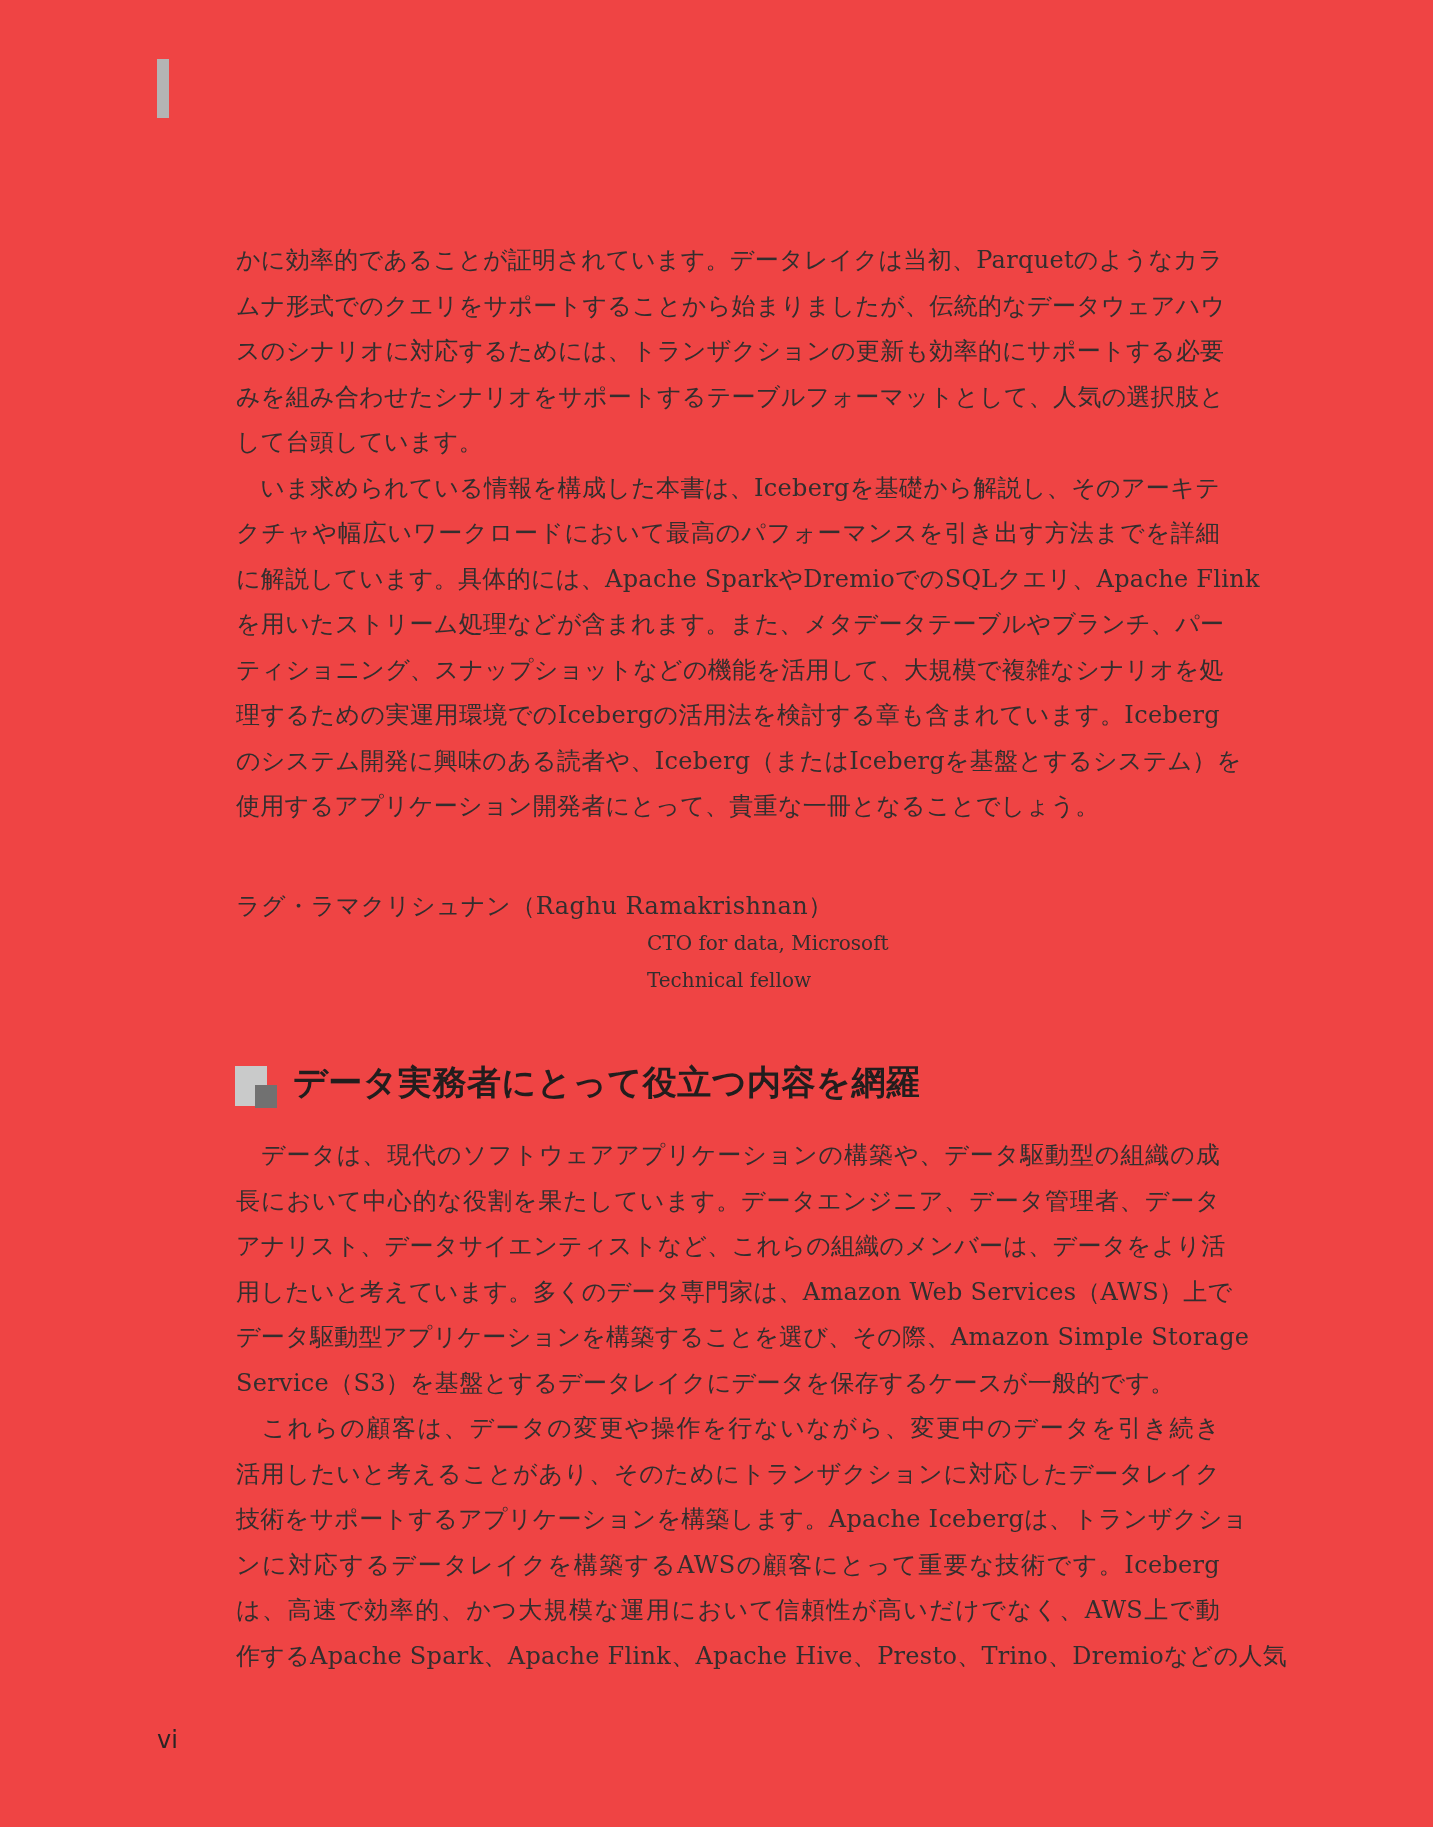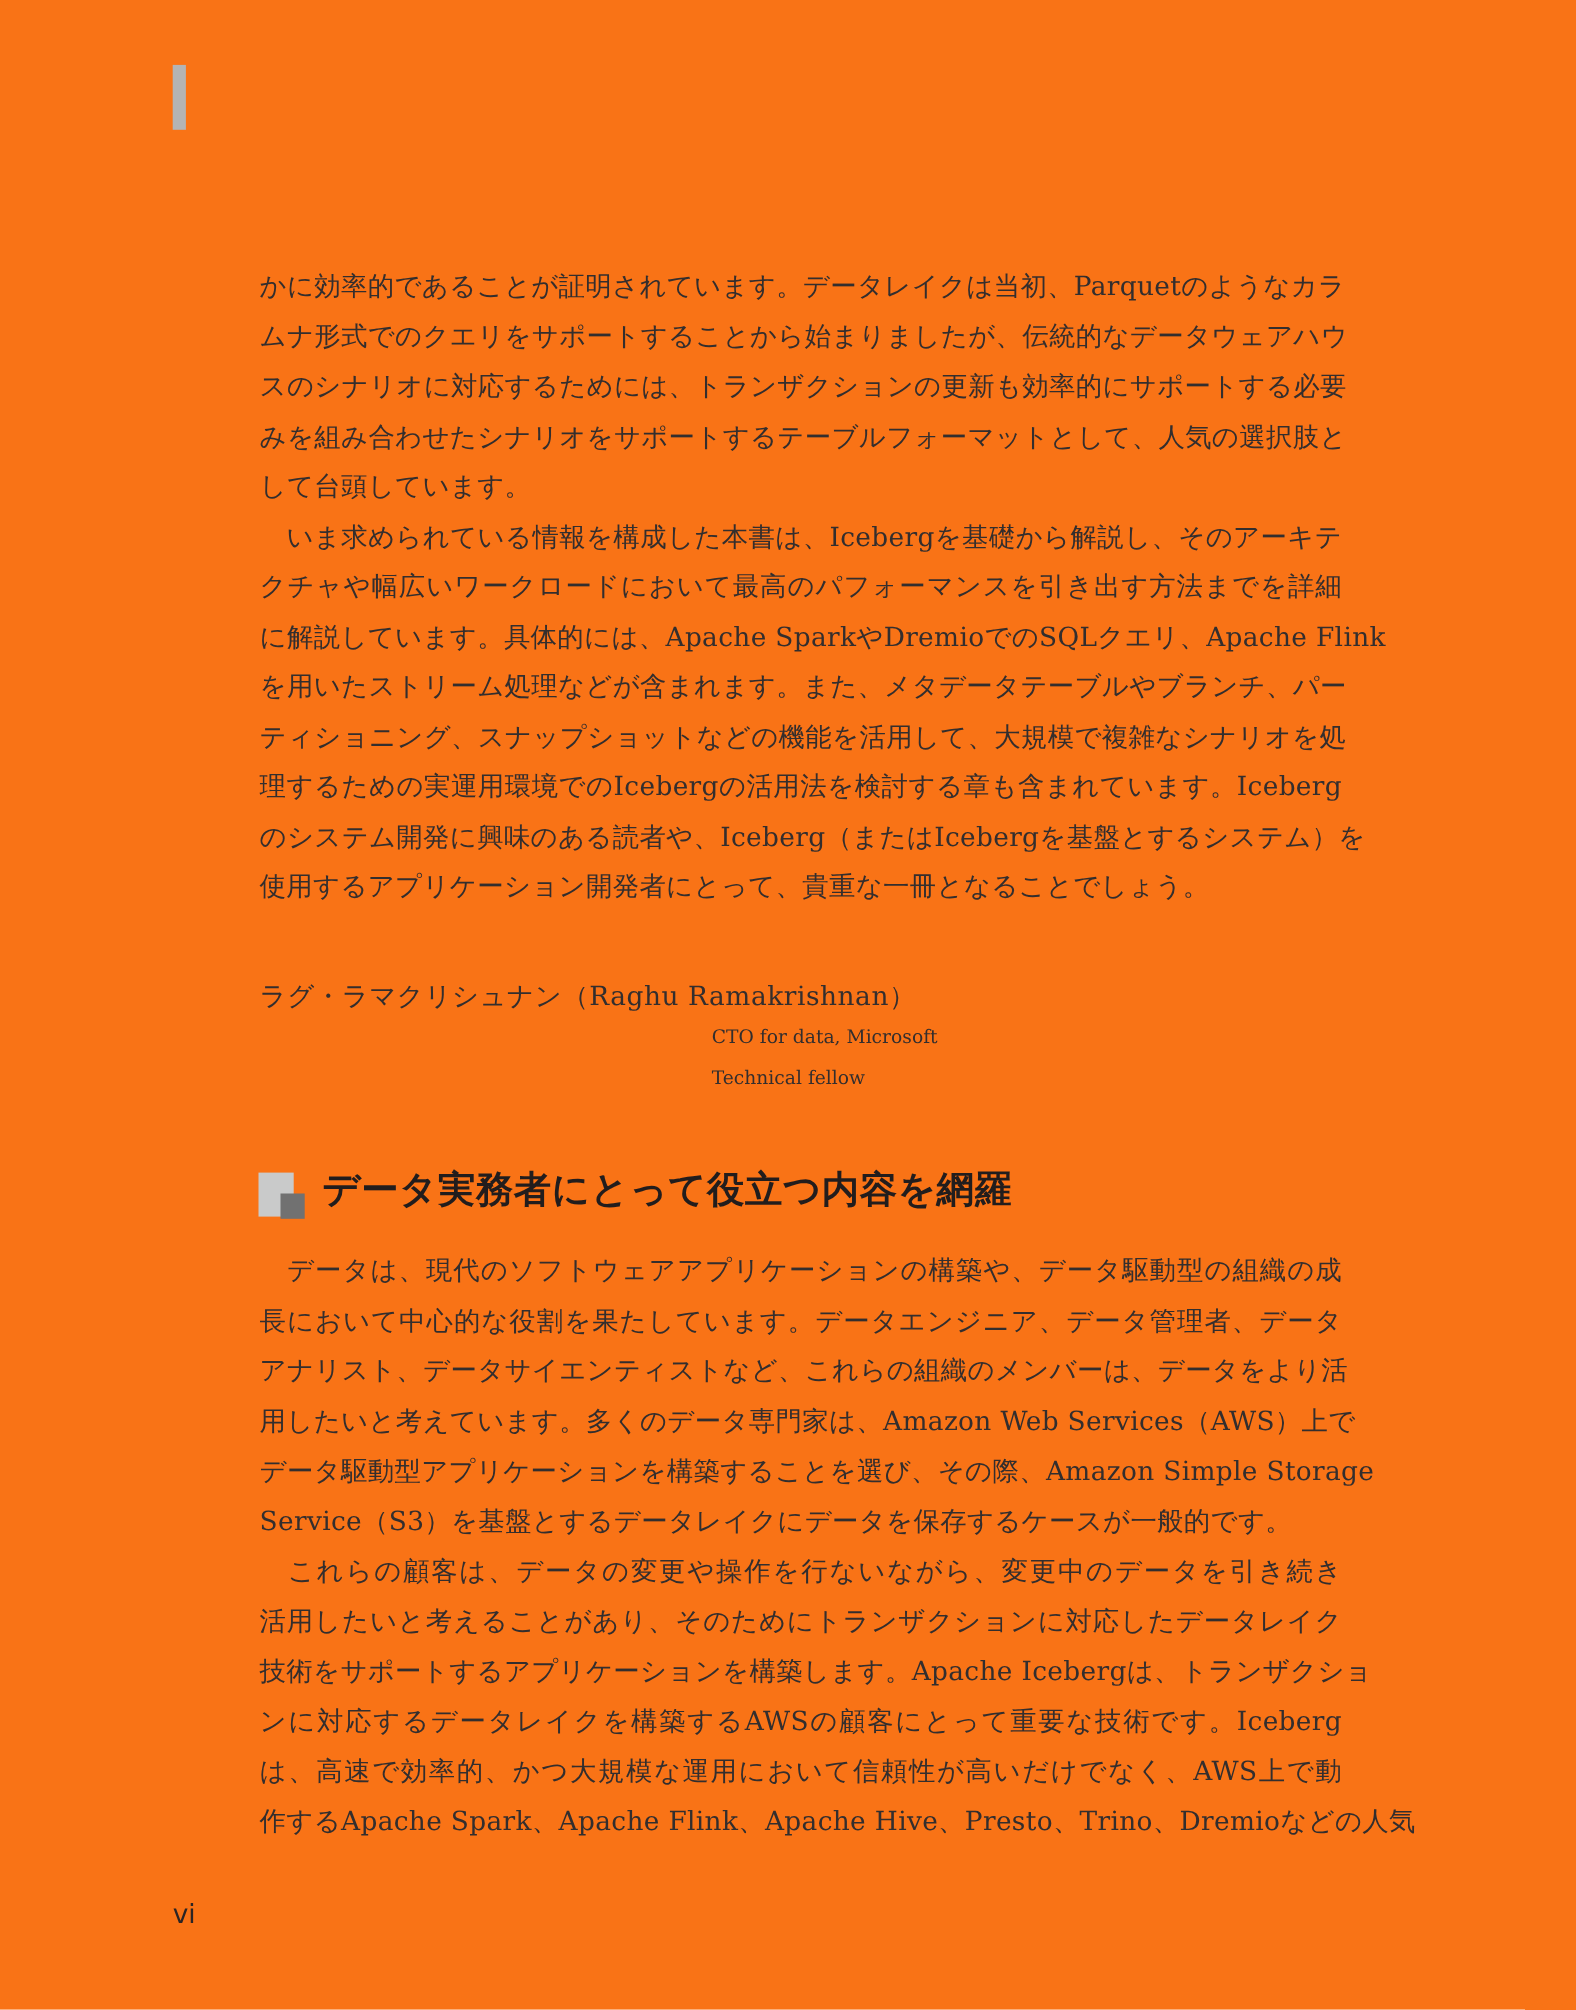--- a/index.html
+++ b/index.html
@@ -1,19 +1,19 @@
 <!DOCTYPE html>
 <html lang="ja"><head>
 <meta charset="utf-8">
 <style>
   html,body{margin:0;padding:0;background:#ffffff;}
   .page{
     position:relative;
     width:1433px;height:1827px;
-    background:#f97316;
+    background:#ef4444;
     overflow:hidden;
     font-family:"DejaVu Serif","Liberation Serif",serif;
     color:#332e2e;
   }
   
   .edge-bar{
     position:absolute;left:157px;top:59px;width:12px;height:59px;
   }
   
   .textcol{
@@ -34,21 +34,21 @@
   .tline.last{
     text-align-last:left;
     white-space:normal;
   }
   
   .attribution{position:absolute;left:0;top:888px;width:984px;}
   .attr-name{
     font-size:24px;line-height:37px;letter-spacing:0.5px;
   }
   .attr-line{
-    font-size:17px;line-height:37px;margin-left:411px;text-align:left;
+    font-size:20px;line-height:37px;margin-left:411px;text-align:left;
   }
   
   .section-heading{position:absolute;left:0;top:1060px;width:984px;height:56px;}
   .sq-light{position:absolute;left:-1px;top:6px;width:32px;height:40px;display:block;}
   .sq-dark{position:absolute;left:19px;top:25px;width:22px;height:23px;display:block;}
   .heading-text{
     position:absolute;left:57px;top:4px;margin:0;
     font-family:Liberation Mono, monospace;
     font-weight:bold;
     font-size:34px;line-height:42px;

